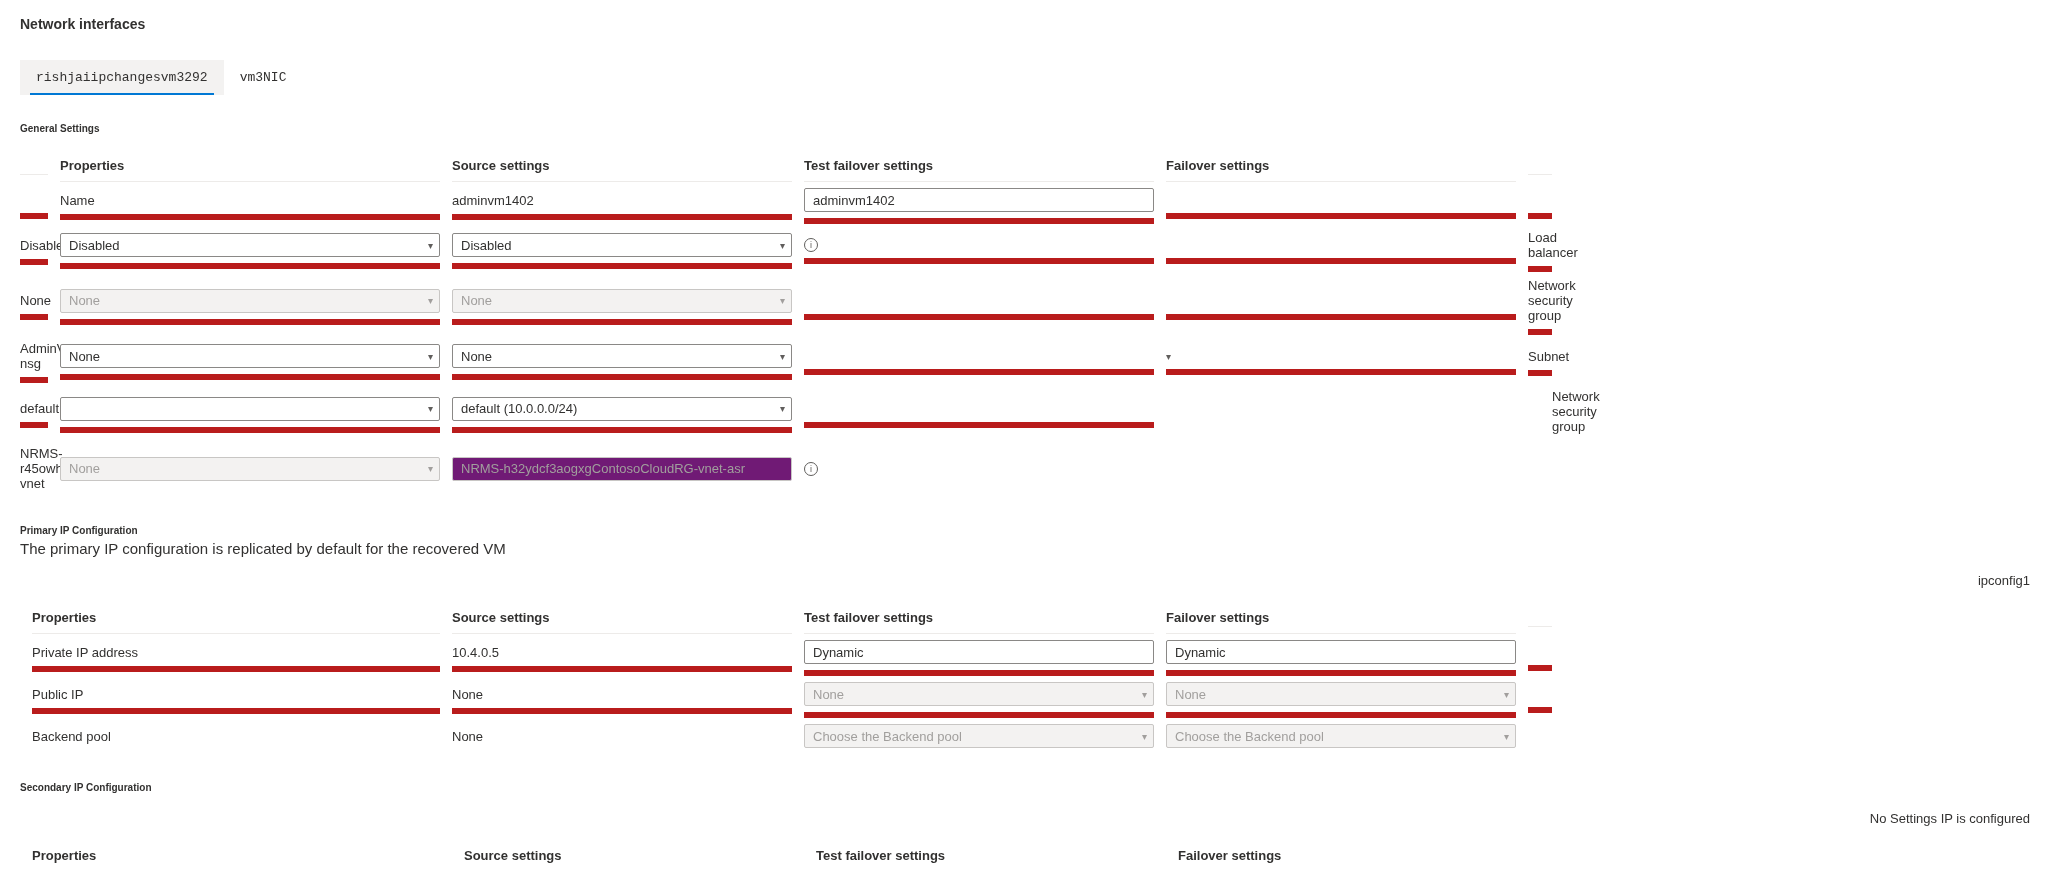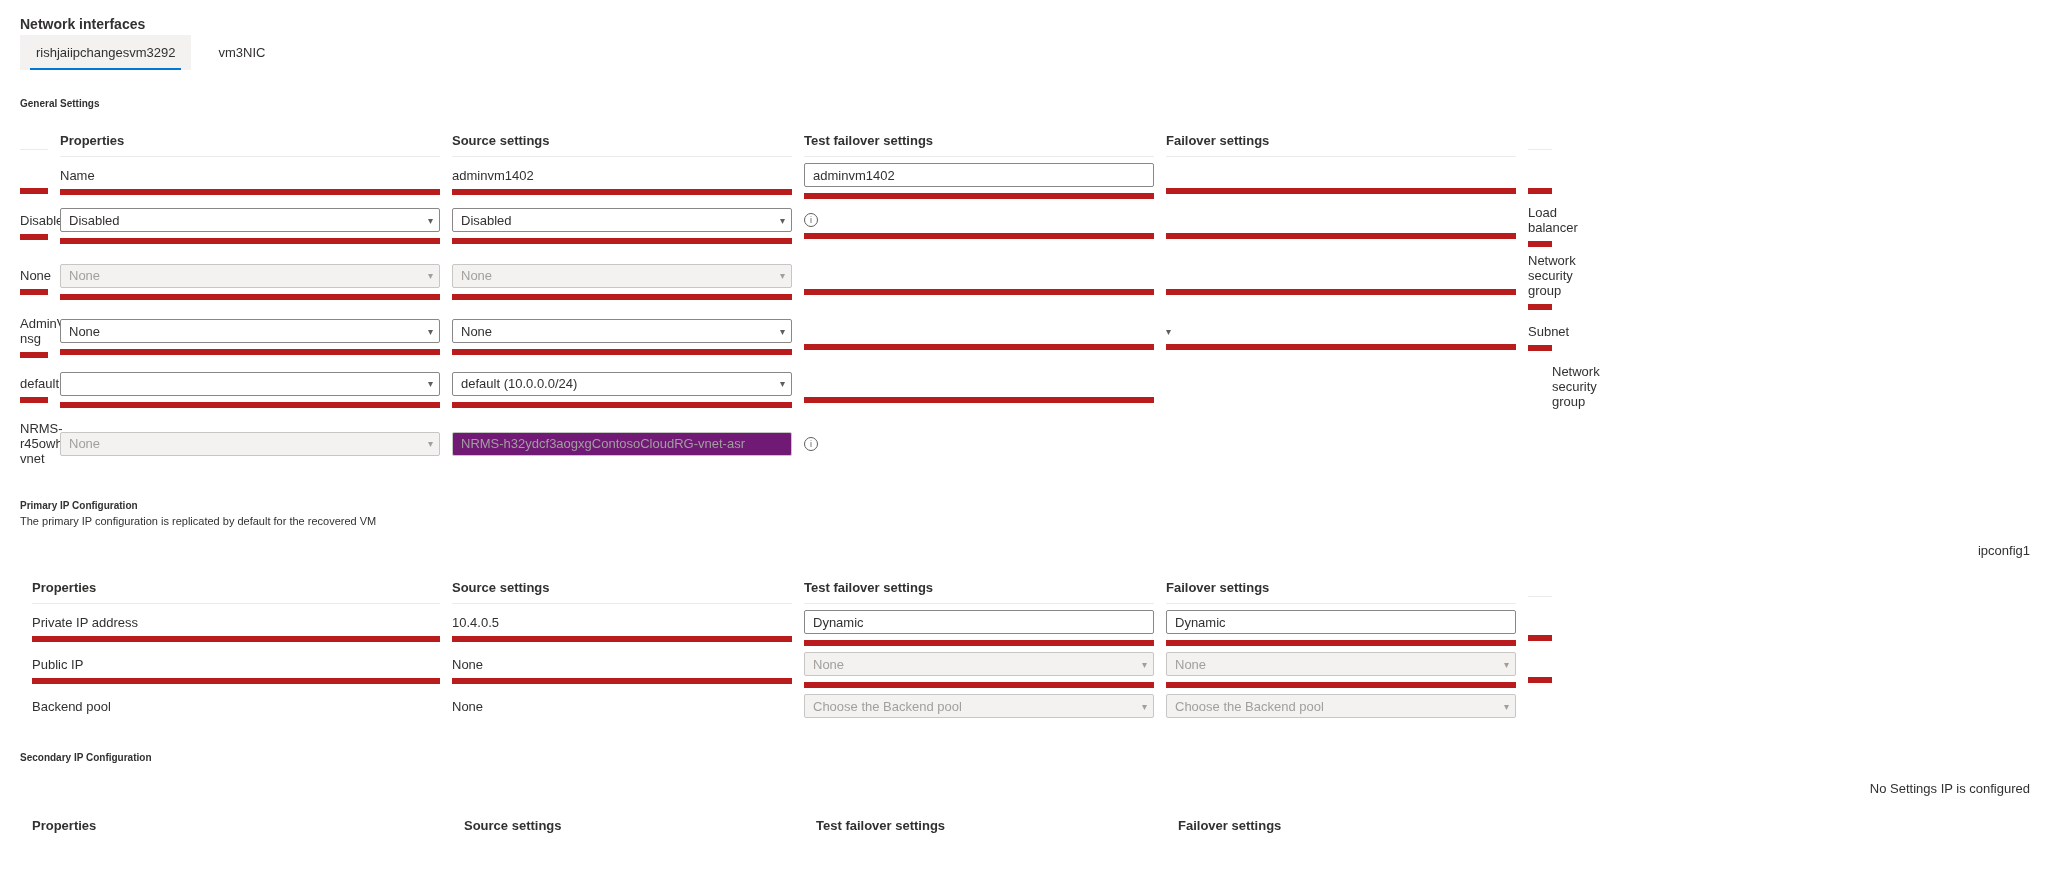--- a/index.html
+++ b/index.html
@@ -6,26 +6,27 @@
   body {
     font-family: "Segoe UI", -apple-system, BlinkMacSystemFont, sans-serif;
     font-size: 13px;
     color: #323130;
     background: #ffffff;
     padding: 16px 20px;
   }
   .page-title {
     font-size: 14px;
     font-weight: 600;
-    margin-bottom: 3px;
+    margin-bottom: 28px;
   }
   .tabs {
     display: flex;
-    gap: 11px;
+    gap: 0;
     margin-bottom: 28px;
+    font-family: Liberation Mono, monospace;
   }
   .tab {
     padding: 10px 16px 10px 16px;
     font-size: 13px;
     color: #323130;
     cursor: pointer;
     position: relative;
   }
   .tab.active {
     background: #f3f2f1;
@@ -38,21 +39,21 @@
     bottom: 0;
     height: 2px;
     background: #0078d4;
   }
   .section-title {
     font-size: 10px;
     font-weight: 700;
     margin-bottom: 4px;
   }
   .section-desc {
-    font-size: 11px;
+    font-size: 15px;
     color: #323130;
     margin-bottom: 12px;
   }
   .subhead {
     font-size: 13px;
     margin: 16px 0 12px 0;
     text-align: right;
   }
   .grid {
     display: grid;

